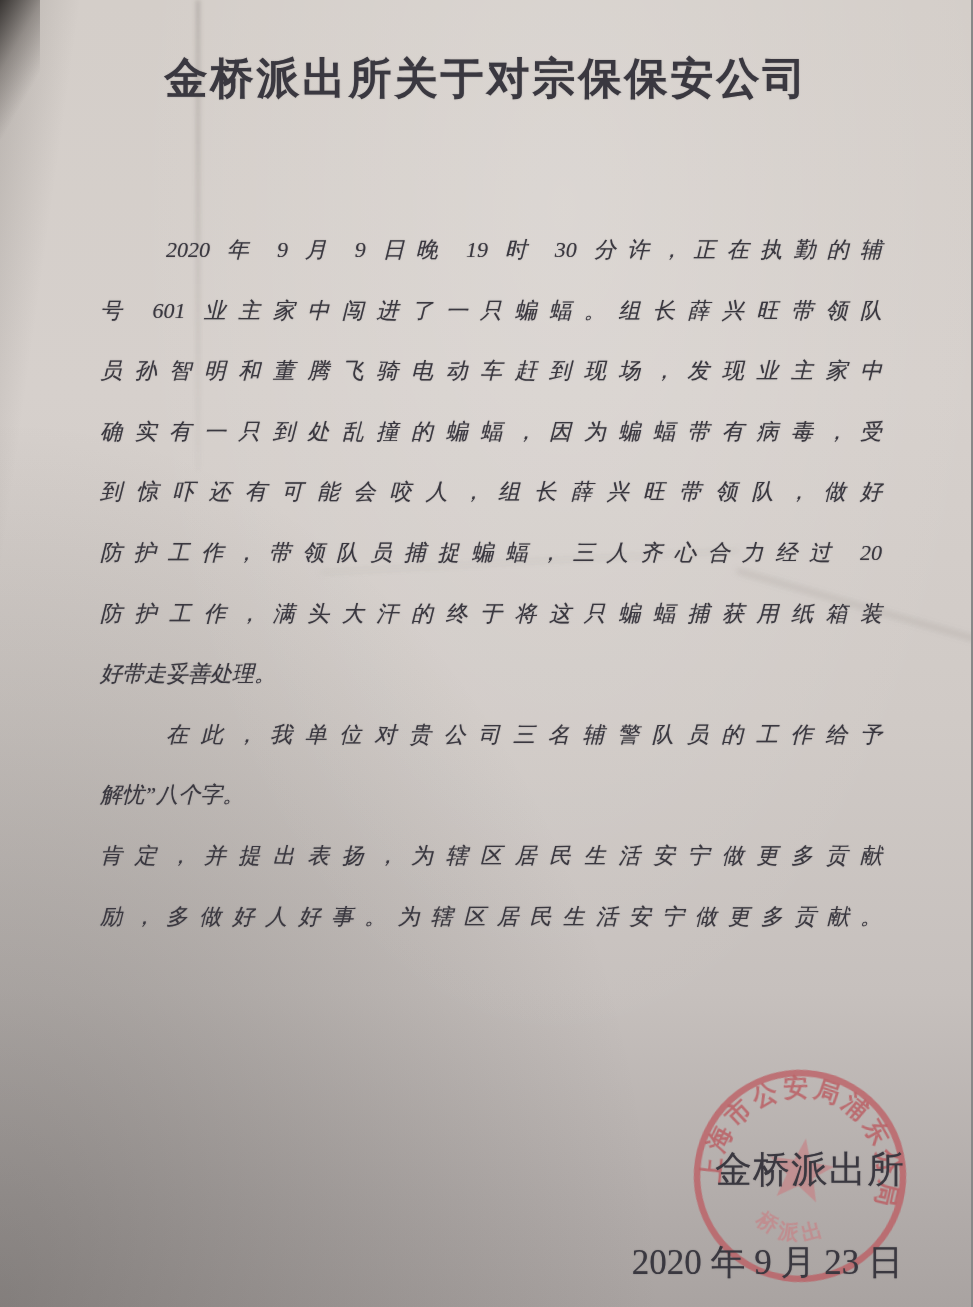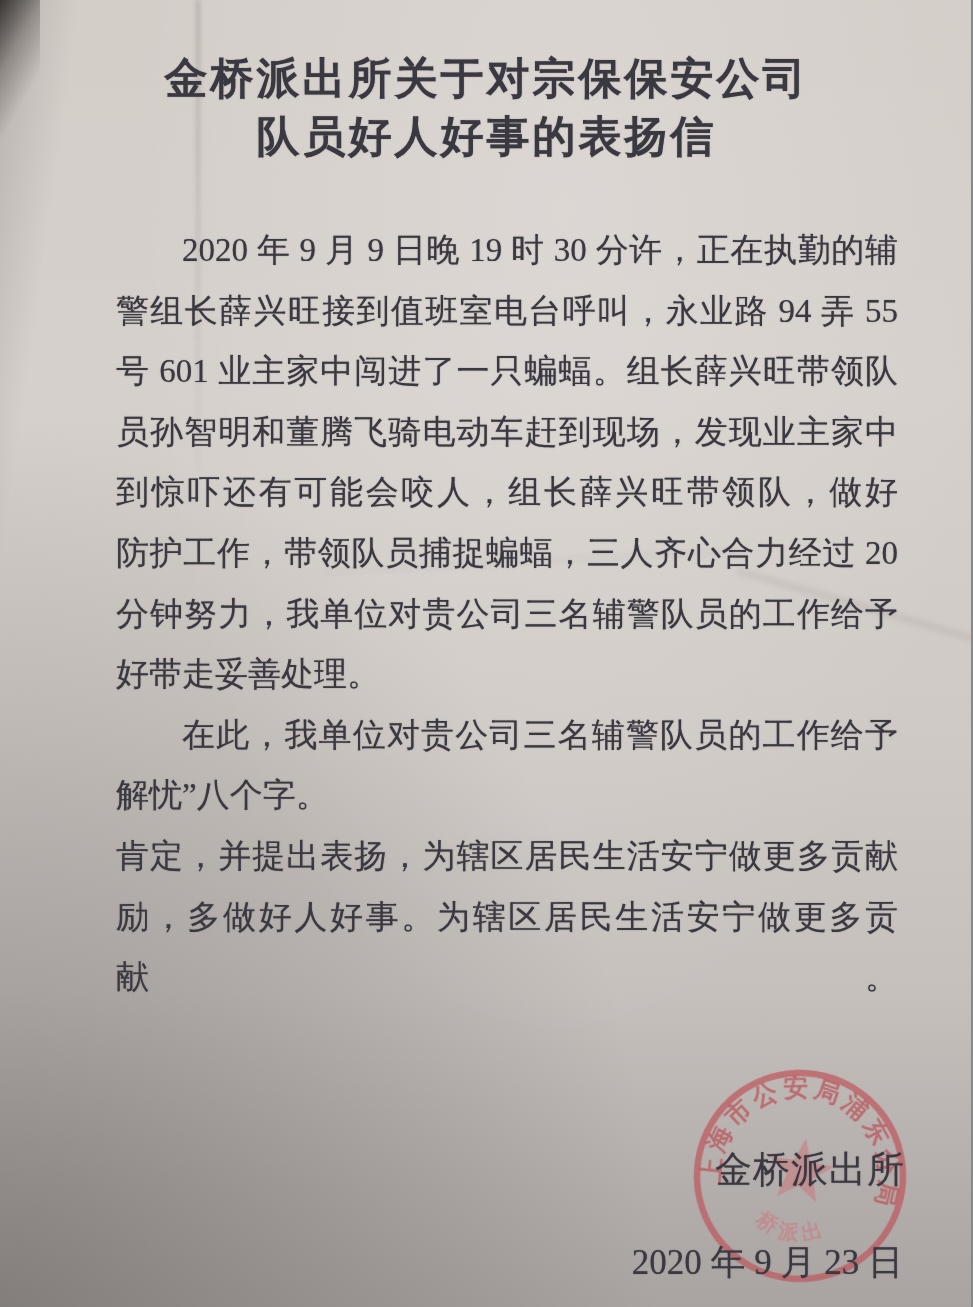--- a/index.html
+++ b/index.html
@@ -41,22 +41,23 @@
   .title-block {
     position:absolute; left:0; top:50px; width:973px;
     text-align:center;
   }
   .title-line {
     font-size:43px; font-weight:600; letter-spacing:3px;
     line-height:58px;
   }
 
   .body-block {
-    position:absolute; left:116px; top:220px; width:782px;
-    font-size:33px;
+    position:absolute; left:100px; top:220px; width:782px;
+    font-size:22px;
+    font-style:italic;
   }
   .body-line {
     height:60.6px; line-height:60.6px;
     text-align:justify; text-align-last:justify;
     white-space:normal;
   }
   .body-line.short { text-align-last:left; }
   .body-line.indent { text-indent:66px; }
 
   .signature-line {
@@ -85,31 +86,30 @@
 
 <div class="page">
 
   <div class="corner-shadow"></div>
   <div class="crease-vertical"></div>
   <div class="crease-diagonal"></div>
   <div class="crease-mid"></div>
 
   <div class="title-block ink">
     <div class="title-line">金桥派出所关于对宗保保安公司</div>
-    <div class="title-line">队员好人好事的表扬信</div>
   </div>
 
   <div class="body-block ink">
     <div class="body-line indent">2020 年 9 月 9 日晚 19 时 30 分许，正在执勤的辅</div>
-    <div class="body-line">警组长薛兴旺接到值班室电台呼叫，永业路 94 弄 55</div>
     <div class="body-line">号 601 业主家中闯进了一只蝙蝠。组长薛兴旺带领队</div>
     <div class="body-line">员孙智明和董腾飞骑电动车赶到现场，发现业主家中</div>
+    <div class="body-line">确实有一只到处乱撞的蝙蝠，因为蝙蝠带有病毒，受</div>
     <div class="body-line">到惊吓还有可能会咬人，组长薛兴旺带领队，做好</div>
     <div class="body-line">防护工作，带领队员捕捉蝙蝠，三人齐心合力经过 20</div>
-    <div class="body-line">分钟努力，我单位对贵公司三名辅警队员的工作给予</div>
+    <div class="body-line">防护工作，满头大汗的终于将这只蝙蝠捕获用纸箱装</div>
     <div class="body-line short">好带走妥善处理。</div>
     <div class="body-line indent">在此，我单位对贵公司三名辅警队员的工作给予</div>
     <div class="body-line short">解忧”八个字。</div>
     <div class="body-line">肯定，并提出表扬，为辖区居民生活安宁做更多贡献</div>
     <div class="body-line">励，多做好人好事。为辖区居民生活安宁做更多贡献。</div>
   </div>
 
   <div class="signature-line ink">金桥派出所</div>
   <div class="date-line ink">2020 年 9 月 23 日</div>
 

